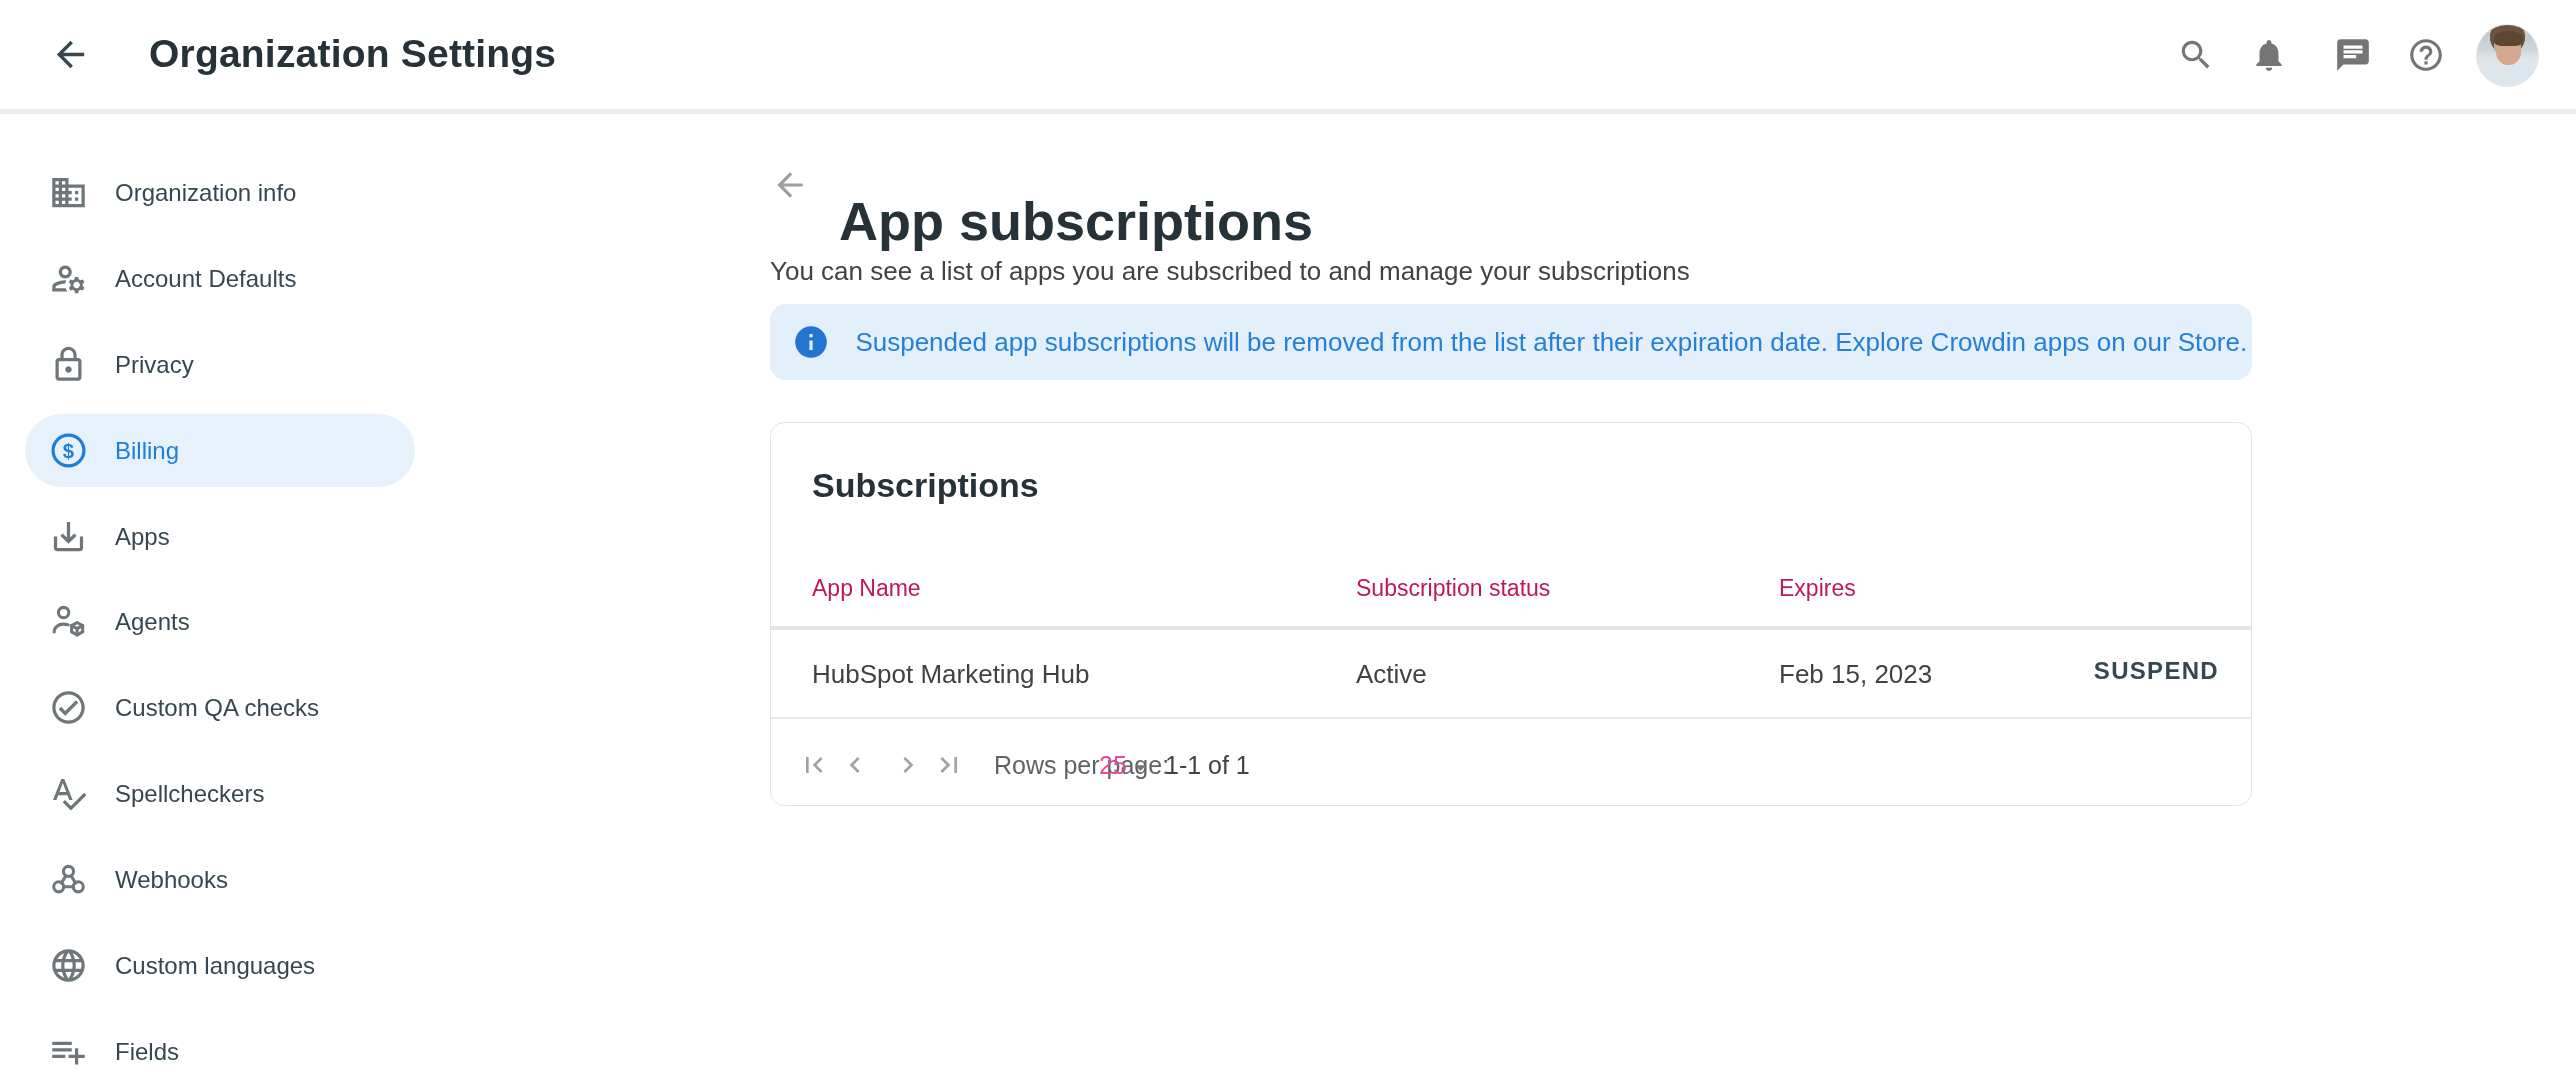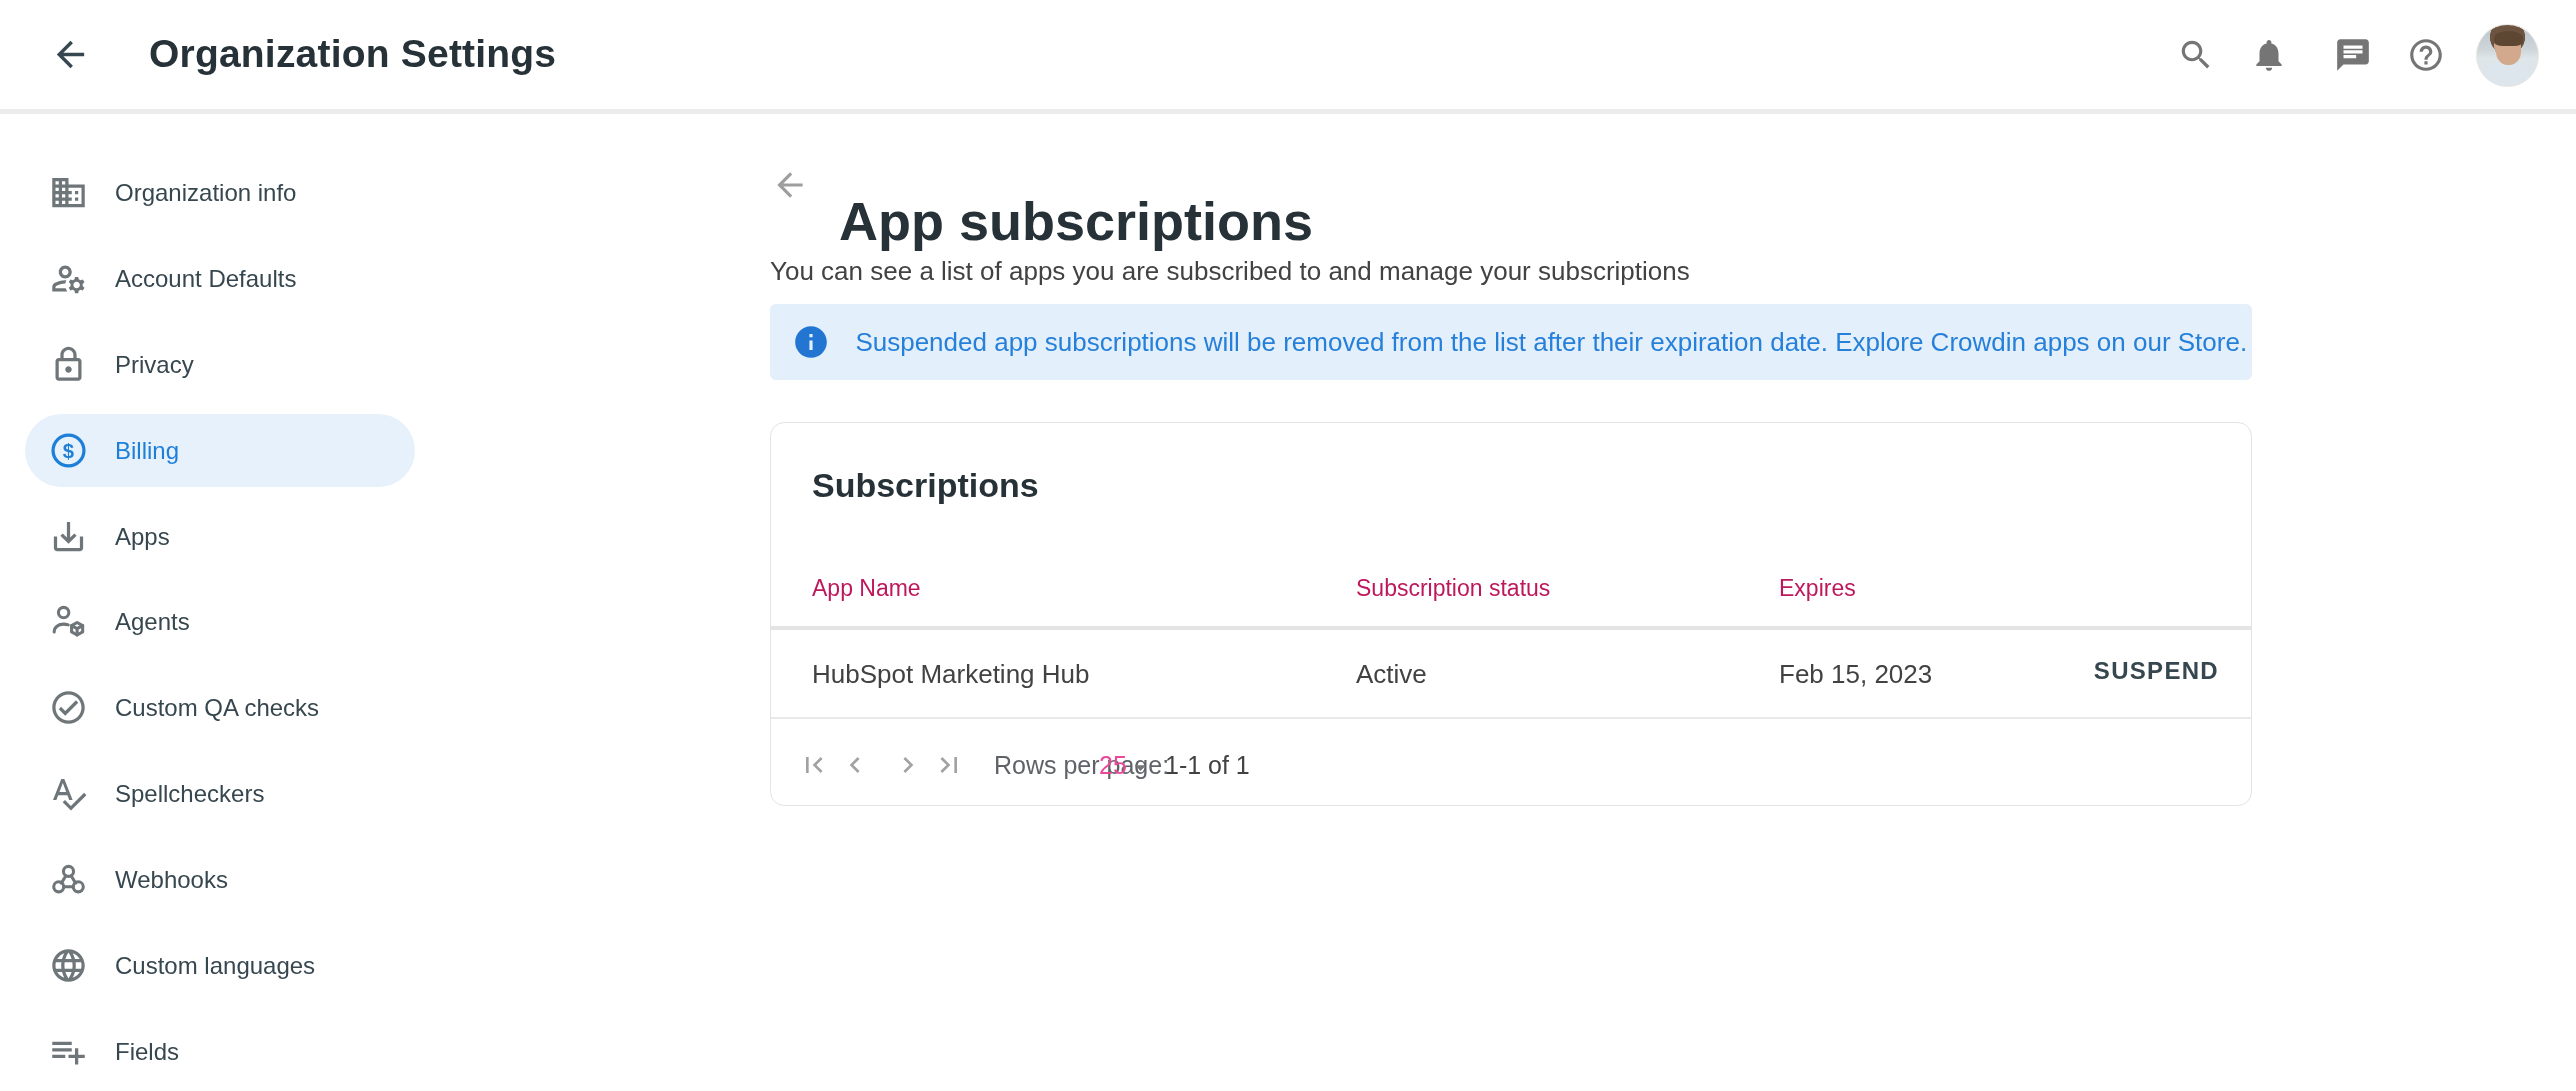--- a/index.html
+++ b/index.html
@@ -35,21 +35,21 @@
   .nav-item .nav-label { font-size: 24px; font-weight: 500; color: #37474f; white-space: nowrap; }
   .nav-item.active { background: #e7f1fc; color: #1e7fd8; }
   .nav-item.active .nav-label { color: #1e7fd8; }
 
   
   .main-back { position: absolute; left: 771px; top: 166px; width: 38px; height: 38px; color: #9e9e9e; cursor: pointer; }
   .main-title { position: absolute; left: 839px; top: 150px; font-size: 54px; font-weight: 700; color: #263238; margin-top: 40px; }
   .main-subtitle { position: absolute; left: 770px; top: 238px; font-size: 26px; color: #424242; margin-top: 18px; }
 
   .banner { position: absolute; left: 770px; top: 304px; width: 1482px; height: 76px; background: #e3effb;
-    border-radius: 6px; display: flex; align-items: center; padding-left: 22.4px; gap: 25px; }
+    border-radius: 16px; display: flex; align-items: center; padding-left: 22.4px; gap: 25px; }
   .banner-icon { width: 38px; height: 38px; flex: 0 0 38px; color: #2276d2; }
   .banner-text { font-size: 26px; color: #2680d9; }
 
   .card { position: absolute; left: 770px; top: 422px; width: 1482px; height: 384px; background: #fff;
     border: 1.8px solid #e3e3e3; border-radius: 14.3px; }
   .card-title { position: absolute; left: 41px; top: 43px; font-size: 34px; font-weight: 700; color: #263238; }
   .col-header { position: absolute; top: 152px; font-size: 23px; color: #be185d; }
   .col-1 { left: 41px; } .col-2 { left: 585px; } .col-3 { left: 1008px; }
   .divider-1 { position: absolute; left: 0; top: 203px; width: 100%; height: 3.6px; background: #e4e4e4; }
   .divider-2 { position: absolute; left: 0; top: 294px; width: 100%; height: 1.8px; background: #e9e9e9; }

